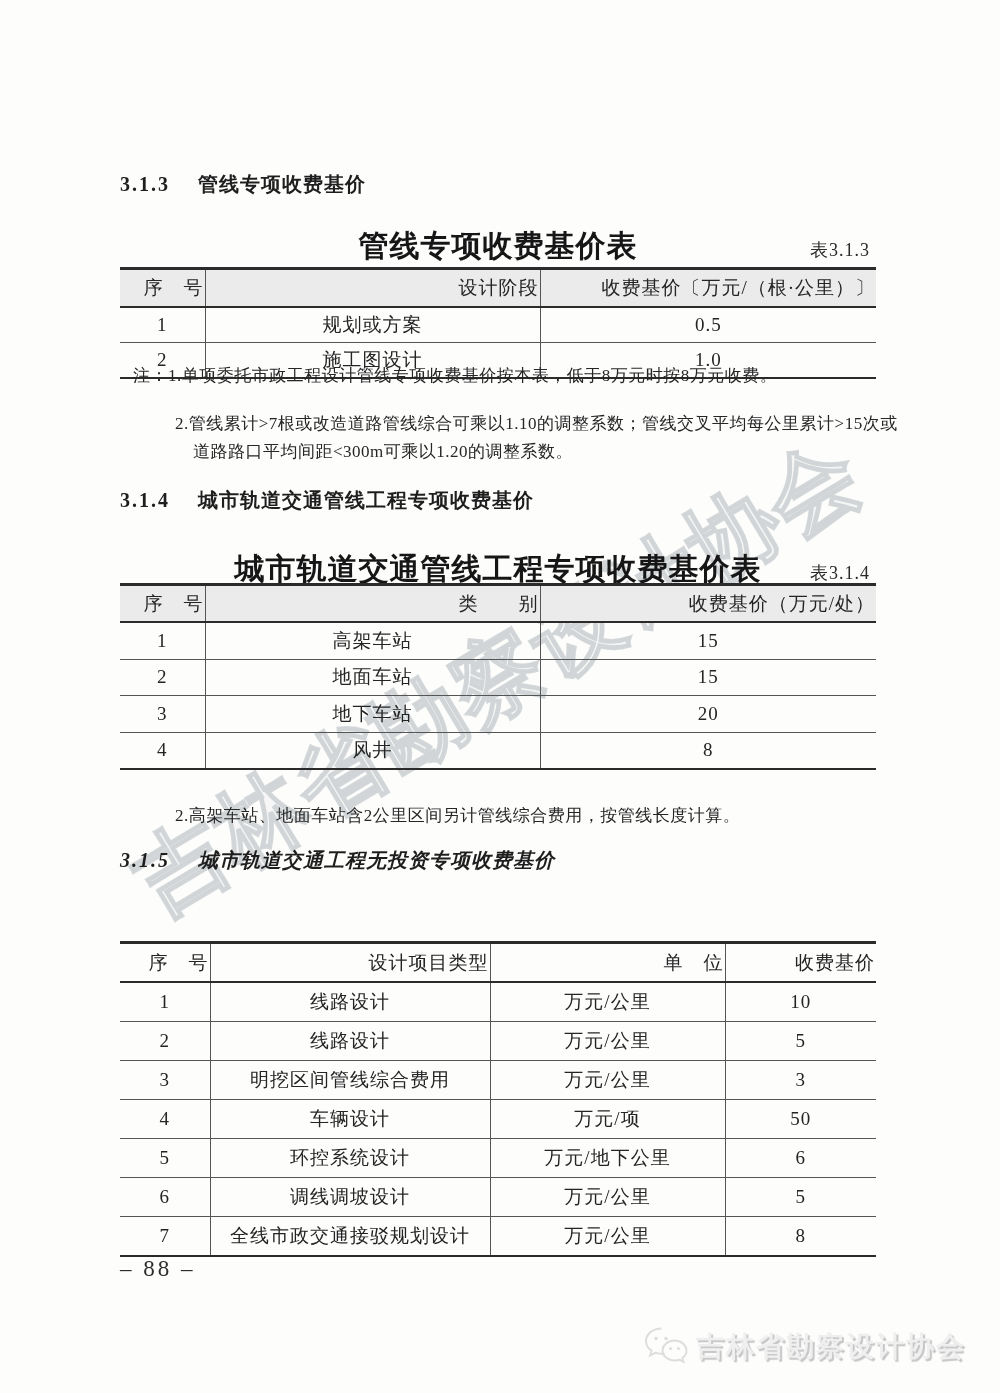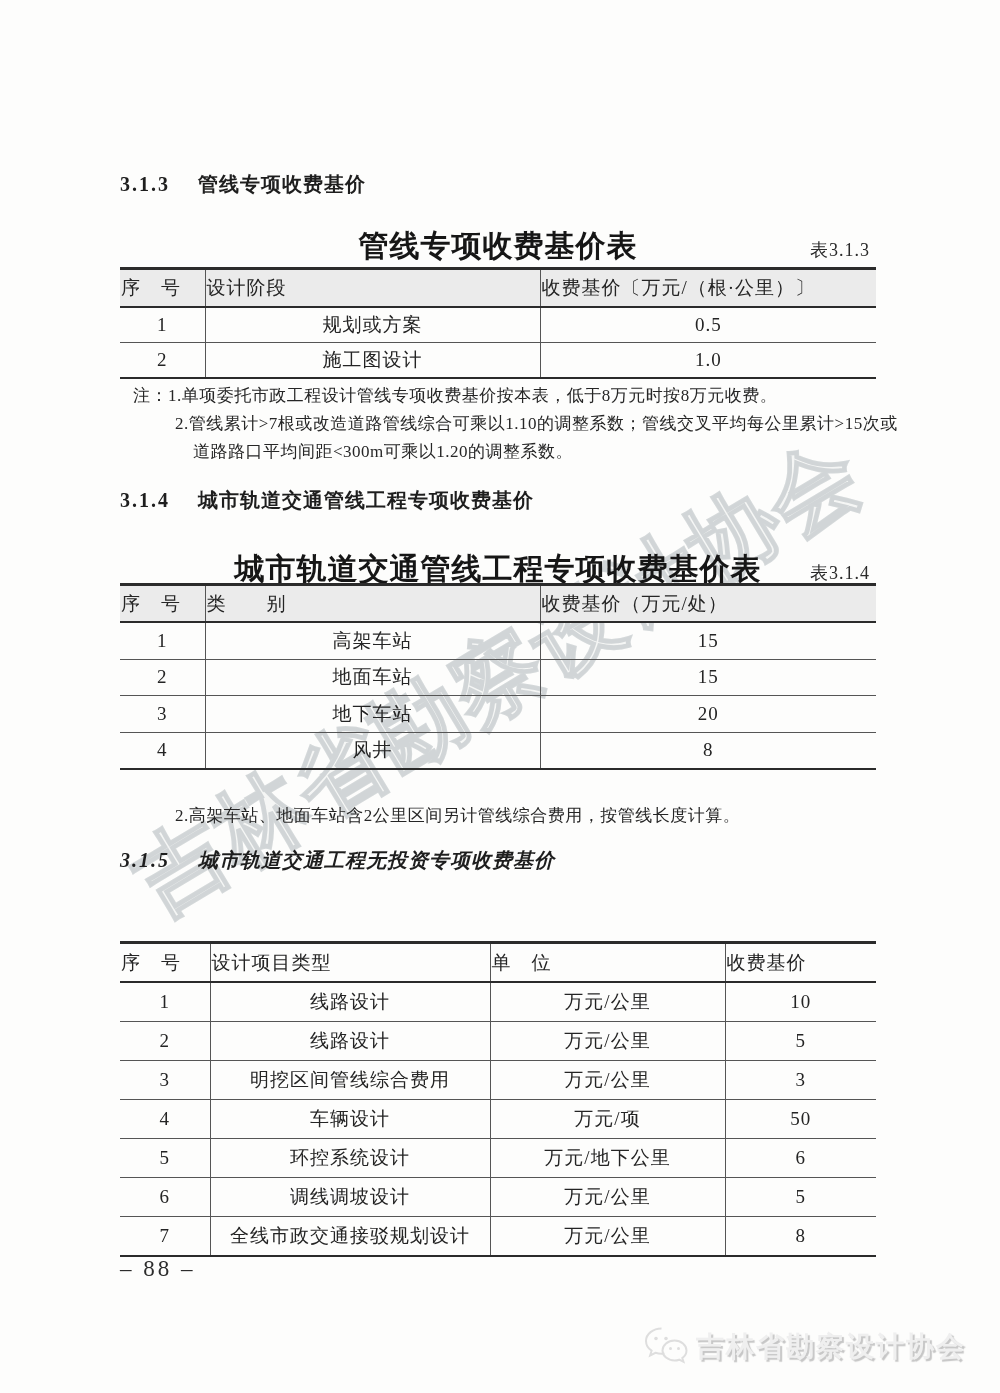--- a/index.html
+++ b/index.html
@@ -37,21 +37,21 @@
   }
   
   table.fee-table {
     position:absolute; left:120px; width:756px; z-index:1;
     border-collapse:collapse; table-layout:fixed;
     font-size:19px; color:#242424;
     border-top:3px solid #2b2b2b; border-bottom:2.5px solid #2b2b2b;
   }
   .fee-table th {
     background:#ebebeb; border-bottom:2px solid #2b2b2b;
-    font-weight:normal; height:34px; text-align:left; letter-spacing:1px;
+    font-weight:normal; height:34px; text-align:right; letter-spacing:1px;
   }
   .fee-table.plain-head th { background:transparent; }
   .fee-table td {
     border-bottom:1.4px solid #555; height:32px; text-align:center; letter-spacing:1px;
   }
   .fee-table tr:last-child td { border-bottom:none; }
   .fee-table th:not(:last-child), .fee-table td:not(:last-child) { border-right:1.4px solid #555; }
   .fee-table.t2 th { height:33px; }
   .fee-table.t2 td { height:33.5px; }
   .fee-table.t3 th { height:35px; }
@@ -111,21 +111,21 @@
         <td>0.5</td>
       </tr>
       <tr>
         <td>2</td>
         <td>施工图设计</td>
         <td>1.0</td>
       </tr>
     </tbody>
   </table>
 
-  <div class="note-line" style="left:133px; top:384px;">注：1.单项委托市政工程设计管线专项收费基价按本表，低于8万元时按8万元收费。</div>
+  <div class="note-line" style="left:133px; top:364px;">注：1.单项委托市政工程设计管线专项收费基价按本表，低于8万元时按8万元收费。</div>
   <div class="note-line" style="left:175px; top:412px;">2.管线累计&gt;7根或改造道路管线综合可乘以1.10的调整系数；管线交叉平均每公里累计&gt;15次或</div>
   <div class="note-line" style="left:193px; top:440px;">道路路口平均间距&lt;300m可乘以1.20的调整系数。</div>
 
   <div class="sec-heading" style="top:487px;">
     <span class="sec-num">3.1.4</span><span class="sec-txt">城市轨道交通管线工程专项收费基价</span>
   </div>
 
   <div class="tbl-title-row" style="top:549px;">
     <div class="tbl-title">城市轨道交通管线工程专项收费基价表</div>
     <div class="tbl-label">表3.1.4</div>

